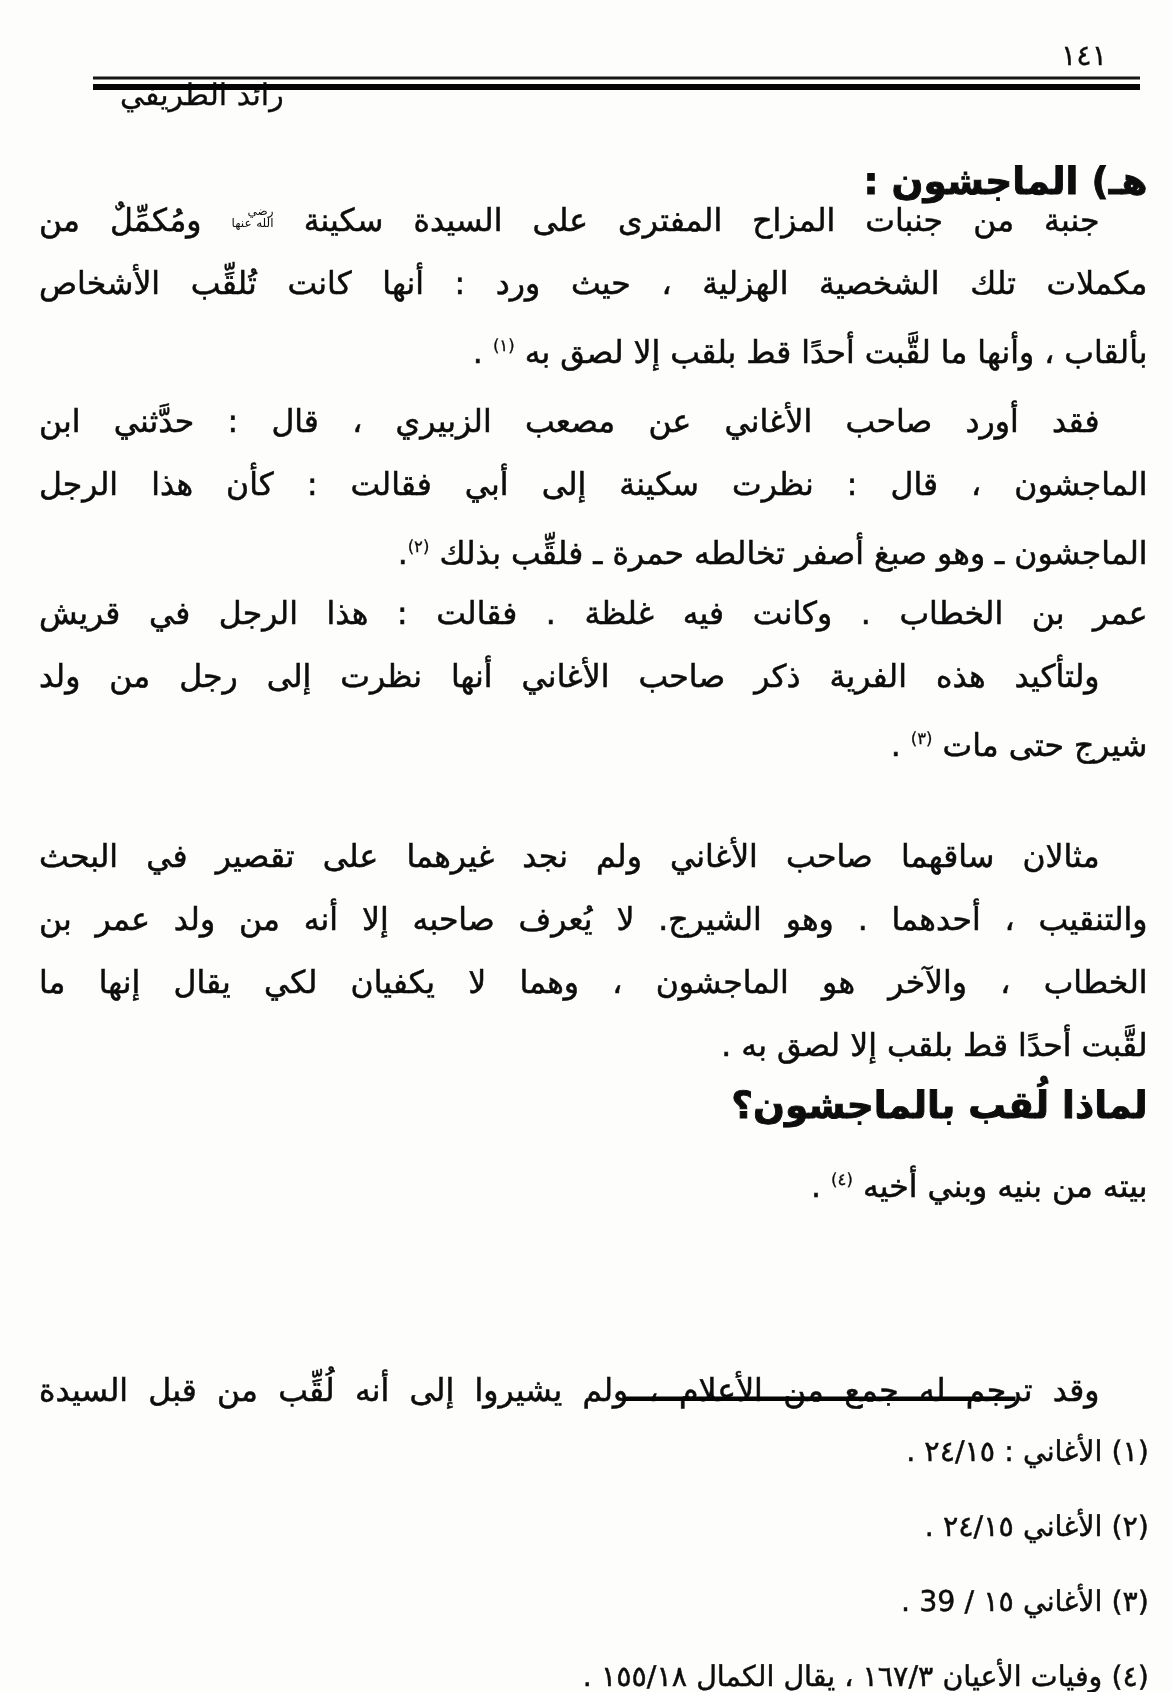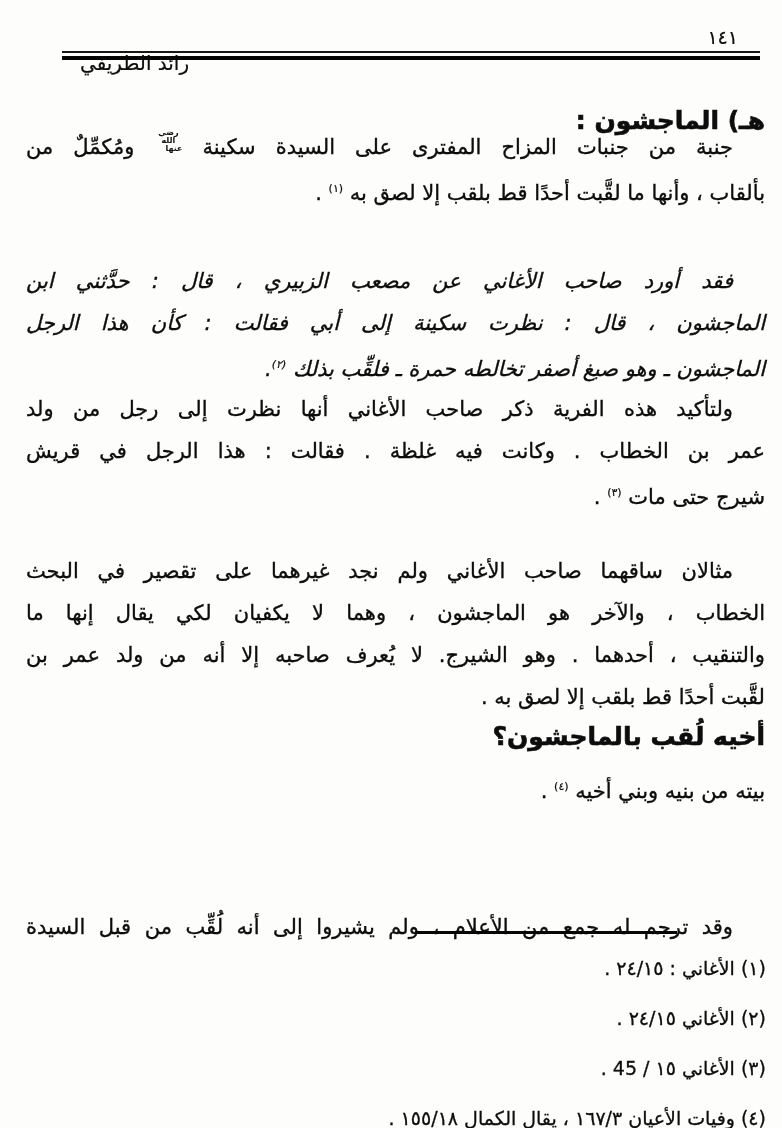--- a/index.html
+++ b/index.html
@@ -42,22 +42,22 @@
   .ln.end{text-align-last:right;}
   .ln.ind{padding-right:32px;}
   .fnref{
     font-size:11px;letter-spacing:-1px;
     vertical-align:8px;
     -webkit-text-stroke:0.2px currentColor;
   }
   .hon{
     display:inline-block;width:28px;
     font-size:8px;line-height:8px;
-    text-align:center;vertical-align:3px;
-    font-weight:bold;
+    vertical-align:3px;
+    font-weight:normal;
     -webkit-text-stroke:0 currentColor;
   }
   
   .fn-sep{position:absolute;top:931px;right:105px;width:262px;height:3px;background:#050505;}
   .footnotes{
     position:absolute;top:943px;right:16px;left:26px;
     font-size:19px;line-height:50px;
     text-align:right;
     -webkit-text-stroke:0.3px currentColor;
   }
@@ -70,53 +70,54 @@
 
   <div class="page-number">١٤١</div>
   <div class="running-title">رائد الطريفي</div>
   <div class="rule-thin"></div>
   <div class="rule-thick"></div>
 
   <div class="block heading" style="top:88px;margin-top:16px;">هـ) الماجشون :</div>
 
   <div class="block" style="top:126px;">
     <div class="ln ind"><span>جنبة من جنبات المزاح المفترى على السيدة سكينة </span><span class="hon">رضي الله عنها</span><span> ومُكمِّلٌ من</span></div>
+    <div class="ln">مكملات تلك الشخصية الهزلية ، حيث ورد : أنها كانت تُلقِّب الأشخاص</div>
     <div class="ln end"><span>بألقاب ، وأنها ما لقَّبت أحدًا قط بلقب إلا لصق به </span><span class="fnref">(١)</span><span> .</span></div>
   </div>
 
-  <div class="block" style="top:260px;font-style:italic;">
+  <div class="block" style="top:260px;">
     <div class="ln ind">فقد أورد صاحب الأغاني عن مصعب الزبيري ، قال : حدَّثني ابن</div>
     <div class="ln">الماجشون ، قال : نظرت سكينة إلى أبي فقالت : كأن هذا الرجل</div>
     <div class="ln end"><span>الماجشون ـ وهو صبغ أصفر تخالطه حمرة ـ فلقِّب بذلك </span><span class="fnref">(٢)</span><span>.</span></div>
   </div>
 
   <div class="block" style="top:388px;">
+    <div class="ln">عمر بن الخطاب . وكانت فيه غلظة . فقالت : هذا الرجل في قريش</div>
     <div class="ln ind">ولتأكيد هذه الفرية ذكر صاحب الأغاني أنها نظرت إلى رجل من ولد</div>
-    <div class="ln">عمر بن الخطاب . وكانت فيه غلظة . فقالت : هذا الرجل في قريش</div>
     <div class="ln end"><span>شيرج حتى مات </span><span class="fnref">(٣)</span><span> .</span></div>
   </div>
 
   <div class="block" style="top:550px;">
     <div class="ln ind">مثالان ساقهما صاحب الأغاني ولم نجد غيرهما على تقصير في البحث</div>
+    <div class="ln">والتنقيب ، أحدهما . وهو الشيرج. لا يُعرف صاحبه إلا أنه من ولد عمر بن</div>
     <div class="ln">الخطاب ، والآخر هو الماجشون ، وهما لا يكفيان لكي يقال إنها ما</div>
-    <div class="ln">والتنقيب ، أحدهما . وهو الشيرج. لا يُعرف صاحبه إلا أنه من ولد عمر بن</div>
     <div class="ln end">لقَّبت أحدًا قط بلقب إلا لصق به .</div>
   </div>
 
-  <div class="block heading" style="top:720px;">أخيه لُقب بالماجشون؟</div>
+  <div class="block heading" style="top:720px;">لماذا لُقب بالماجشون؟</div>
 
   <div class="block" style="top:766px;">
     <div class="ln end"><span>بيته من بنيه وبني أخيه </span><span class="fnref">(٤)</span><span> .</span></div>
   </div>
 
   <div class="block" style="top:906px;">
     <div class="ln ind">وقد ترجم له جمع من الأعلام ، ولم يشيروا إلى أنه لُقِّب من قبل السيدة</div>
   </div>
 
   <div class="fn-sep"></div>
   <div class="footnotes">
     <div class="fn"><span>(١) الأغاني : </span><span class="num" dir="ltr">٢٤/١٥</span><span> .</span></div>
     <div class="fn"><span>(٢) الأغاني </span><span class="num" dir="ltr">٢٤/١٥</span><span> .</span></div>
-    <div class="fn"><span>(٣) الأغاني </span><span class="num" dir="ltr">45 / ١٥</span><span> .</span></div>
+    <div class="fn"><span>(٣) الأغاني </span><span class="num" dir="ltr">39 / ١٥</span><span> .</span></div>
     <div class="fn"><span>(٤) وفيات الأعيان </span><span class="num" dir="ltr">١٦٧/٣</span><span> ، يقال الكمال </span><span class="num" dir="ltr">١٥٥/١٨</span><span> .</span></div>
   </div>
 
 </div>
 
 </body></html>

